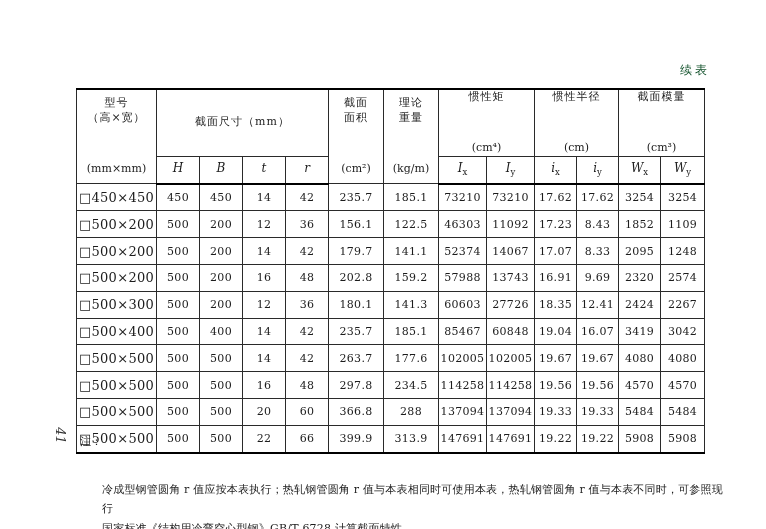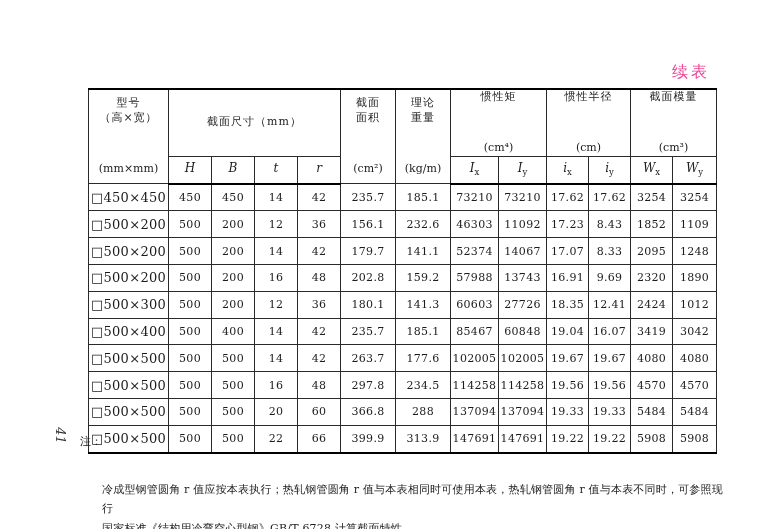--- a/index.html
+++ b/index.html
@@ -12,37 +12,37 @@
     position: relative;
     background: #ffffff;
     font-family: "DejaVu Serif", "Liberation Serif", serif;
     color: #1c1c1c;
     overflow: hidden;
   }
   .continued-label {
     position: absolute;
     top: 62px;
     right: 56px;
-    font-size: 16px;
+    font-size: 12px;
     letter-spacing: 3px;
-    color: #ec4899;
+    color: #14532d;
   }
   .page-number {
     position: absolute;
     left: 52px;
     top: 428px;
     font-size: 13px;
     font-style: italic;
     transform: rotate(90deg);
     transform-origin: center center;
     color: #333;
   }
   table.props {
     position: absolute;
-    left: 88px;
+    left: 76px;
     top: 88px;
     width: 622px;
     border-collapse: collapse;
     table-layout: fixed;
     border-top: 2.5px solid #000;
     border-left: 1px solid #1a1a1a;
     border-right: 1px solid #1a1a1a;
     border-radius: 20px;
   }
   table.props th, table.props td {
@@ -158,21 +158,21 @@
         <td class="c11">3254</td>
         <td class="c12">3254</td>
       </tr>
       <tr>
         <td class="c0">□500×200</td>
         <td class="c1">500</td>
         <td class="c2">200</td>
         <td class="c3">12</td>
         <td class="c4">36</td>
         <td class="c5">156.1</td>
-        <td class="c6">232.6</td>
+        <td class="c6">122.5</td>
         <td class="c7">46303</td>
         <td class="c8">11092</td>
         <td class="c9">17.23</td>
         <td class="c10">8.43</td>
         <td class="c11">1852</td>
         <td class="c12">1109</td>
       </tr>
       <tr>
         <td class="c0">□500×200</td>
         <td class="c1">500</td>
@@ -194,36 +194,36 @@
         <td class="c2">200</td>
         <td class="c3">16</td>
         <td class="c4">48</td>
         <td class="c5">202.8</td>
         <td class="c6">159.2</td>
         <td class="c7">57988</td>
         <td class="c8">13743</td>
         <td class="c9">16.91</td>
         <td class="c10">9.69</td>
         <td class="c11">2320</td>
-        <td class="c12">1890</td>
+        <td class="c12">2574</td>
       </tr>
       <tr>
         <td class="c0">□500×300</td>
         <td class="c1">500</td>
         <td class="c2">200</td>
         <td class="c3">12</td>
         <td class="c4">36</td>
         <td class="c5">180.1</td>
         <td class="c6">141.3</td>
         <td class="c7">60603</td>
         <td class="c8">27726</td>
         <td class="c9">18.35</td>
         <td class="c10">12.41</td>
         <td class="c11">2424</td>
-        <td class="c12">1012</td>
+        <td class="c12">2267</td>
       </tr>
       <tr>
         <td class="c0">□500×400</td>
         <td class="c1">500</td>
         <td class="c2">400</td>
         <td class="c3">14</td>
         <td class="c4">42</td>
         <td class="c5">235.7</td>
         <td class="c6">185.1</td>
         <td class="c7">85467</td>

